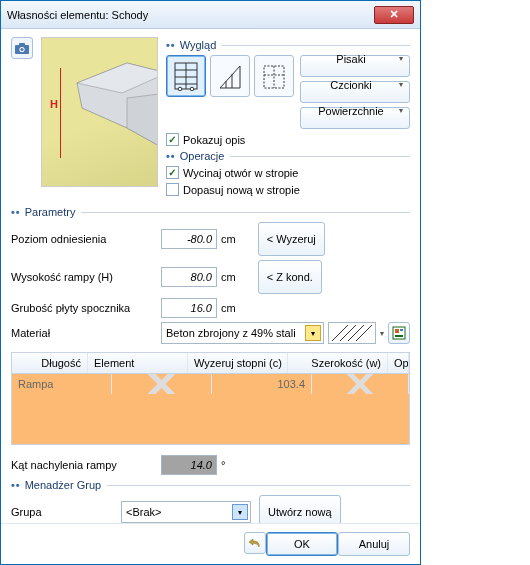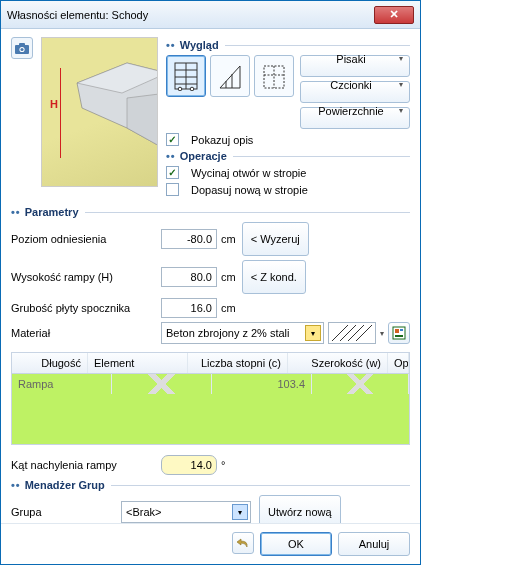--- a/index.html
+++ b/index.html
@@ -11,58 +11,58 @@
   .body { flex: 1; padding: 8px 10px; overflow: hidden; }
   .toprow { display: flex; gap: 8px; }
   .camera-btn { width: 22px; height: 22px; border: 1px solid #a8c0d8; border-radius: 3px; background: #f0f6fc; display: flex; align-items: center; justify-content: center; cursor: pointer; }
   .preview { width: 200px; height: 150px; border: 1px solid #ccc; background: linear-gradient(160deg,#e8e49a 0%,#e8e49a 55%,#d8d488 100%); position: relative; overflow: hidden; }
   .ramp-shape { position: absolute; top: 20px; left: 30px; width: 150px; height: 100px; }
   .h-label { position: absolute; left: 8px; top: 60px; color: #d02020; font-weight: bold; }
   .v-line { position: absolute; left: 18px; top: 30px; width: 0; height: 90px; border-left: 1px solid #d02020; }
   .rightcol { flex: 1; }
   .section-head { display: flex; align-items: center; margin: 2px 0 4px 0; }
   .dots { color: #3a6ea5; letter-spacing: 1px; font-weight: bold; margin-right: 4px; }
-  .section-title { font-weight: bold; color: #1a3a6a; }
+  .section-title { font-weight: normal; color: #1a3a6a; }
   .section-line { flex: 1; border-top: 1px solid #c8d4e4; margin-left: 6px; }
   .look-row { display: flex; align-items: flex-start; gap: 6px; }
   .mode-btns { display: flex; gap: 4px; }
   .mode { width: 40px; height: 42px; border: 1px solid #a8c0d8; border-radius: 3px; background: #f7fbff; display: flex; align-items: center; justify-content: center; cursor: pointer; }
   .mode.selected { border: 1px solid #3a80c8; background: #e0f0ff; box-shadow: 0 0 0 1px #7fb8e8 inset; }
   .mode svg { display: block; }
   .btncol { display: flex; flex-direction: column; gap: 4px; margin-left: auto; }
   .drop-btn { width: 110px; height: 22px; border: 1px solid #a8c0d8; border-radius: 3px; background: linear-gradient(#ffffff,#eaf2fa); display: flex; align-items: center; justify-content: center; cursor: pointer; position: relative; padding: 0 14px 15px 6px; }
   .drop-btn::after { content: "▾"; position: absolute; right: 6px; font-size: 8px; color: #555; }
-  .checkrow { display: flex; align-items: center; gap: 12px; margin: 4px 0; }
+  .checkrow { display: flex; align-items: center; gap: 4px; margin: 4px 0; }
   .chk { width: 13px; height: 13px; border: 1px solid #8ca8c4; background: #fff; display: flex; align-items: center; justify-content: center; font-size: 10px; color: #1a6a1a; cursor: pointer; }
   .chk.checked::before { content: "✓"; font-weight: bold; line-height: 1; }
   .params { margin-top: 6px; }
   .param-row { display: flex; align-items: center; margin: 4px 0; }
   .param-label { width: 150px; }
-  .num-input { width: 56px; height: 20px; border: 1px solid #a8b8c8; text-align: right; padding: 0 4px; background: #fff; }
-  .unit { margin: 0 6px 0 4px; }
+  .num-input { width: 56px; height: 20px; border: 1px solid #a8b8c8; text-align: right; padding: 0 4px; background: #fff; font-style: italic; }
+  .unit { margin: 0 22px 0 4px; }
   .small-btn { height: 22px; border: 1px solid #a8c0d8; border-radius: 3px; background: linear-gradient(#ffffff,#eaf2fa); padding: 16px 8px; cursor: pointer; display: flex; align-items: center; }
   .material-row { display: flex; align-items: center; gap: 4px; }
   .material-select { flex: 1; height: 22px; border: 1px solid #a8b8c8; background: #fff; display: flex; align-items: center; padding: 0 4px; position: relative; }
   .material-select .dd { position: absolute; right: 2px; width: 16px; height: 16px; background: #ffe88a; border: 1px solid #c8a830; display: flex; align-items: center; justify-content: center; font-size: 8px; cursor: pointer; }
   .hatch { width: 48px; height: 22px; border: 1px solid #a8b8c8; background: #fff; display: flex; align-items: center; justify-content: center; }
   .hatch svg { display: block; }
   .icon-btn { width: 22px; height: 22px; border: 1px solid #a8c0d8; border-radius: 3px; background: linear-gradient(#ffffff,#eaf2fa); cursor: pointer; display: flex; align-items: center; justify-content: center; }
   .table { border: 1px solid #c8d4e4; margin-top: 8px; }
   .thead { display: flex; background: linear-gradient(#fbfdff,#eaf0f8); border-bottom: 1px solid #c8d4e4; }
   .th, .td { padding: 4px 6px; border-right: 1px solid #e0e8f0; overflow: hidden; white-space: nowrap; }
   .c0 { width: 100px; }
   .c1 { width: 76px; text-align: right; }
   .c2 { width: 100px; text-align: right; }
   .c3 { width: 100px; text-align: right; }
   .c4 { flex: 1; }
-  .tbody { height: 70px; background: #bef264; }
+  .tbody { height: 70px; background: #fdba74; }
   .trow { display: flex; }
   .trow .td { color: #666; }
   .xbox { background: linear-gradient(45deg, transparent 47%, #ddd 47%, #ddd 53%, transparent 53%), linear-gradient(-45deg, transparent 47%, #ddd 47%, #ddd 53%, transparent 53%); }
-  .footer { display: flex; justify-content: flex-end; gap: 6px; padding: 8px 10px; border-top: 1px solid #e0e8f0; }
+  .footer { display: flex; justify-content: flex-end; padding: 8px 10px; border-top: 1px solid #e0e8f0; }
   .btn { height: 24px; min-width: 72px; border: 1px solid #a8c0d8; border-radius: 3px; background: linear-gradient(#ffffff,#eaf2fa); cursor: pointer; display: flex; align-items: center; justify-content: center; }
   .btn.primary { border: 1px solid #3a80c8; box-shadow: 0 0 0 1px #7fb8e8 inset; }
   .group-select { width: 130px; height: 22px; border: 1px solid #a8b8c8; background: #fff; display: flex; align-items: center; padding: 0 4px; position: relative; }
   .group-select .dd { position: absolute; right: 2px; width: 16px; height: 16px; background: #cde4ff; border: 1px solid #6a9ad0; display: flex; align-items: center; justify-content: center; font-size: 8px; cursor: pointer; }
 </style>
 </head>
 <body>
 
 <div class="window">
   <div class="titlebar">
@@ -180,21 +180,21 @@
     </div>
     <div class="param-row">
       <span class="param-label">Grubość płyty spocznika</span>
       <input class="num-input" value="16.0" style="">
       <span class="unit">cm</span>
     </div>
     <div class="param-row">
       <span class="param-label">Materiał</span>
       <div class="material-row" style="flex:1">
         <div class="material-select">
-          <span>Beton zbrojony z 2% stali</span>
+          <span>Beton zbrojony z 49% stali</span>
           <div class="dd">▾</div>
         </div>
         <div class="hatch">
           <svg width="40" height="16" viewBox="0 0 40 16">
               <line x1="0" y1="16" x2="16" y2="0" stroke="#333"></line>
               <line x1="8" y1="16" x2="24" y2="0" stroke="#333"></line>
               <line x1="16" y1="16" x2="32" y2="0" stroke="#333"></line>
               <line x1="24" y1="16" x2="40" y2="0" stroke="#333"></line>
             </svg>
         </div>
@@ -207,37 +207,37 @@
               <rect x="3" y="9" width="8" height="2" fill="#1a6a1a"></rect>
             </svg>
         </div>
       </div>
     </div>
 
     <div class="table">
       <div class="thead">
         <div class="th c1">Długość</div>
         <div class="th c0">Element</div>
-        <div class="th c2">Liczba stopni (c)</div>
+        <div class="th c2">Wyzeruj stopni (c)</div>
         <div class="th c3">Szerokość (w)</div>
         <div class="th c4">Opis</div>
       </div>
       <div class="tbody">
         <div class="trow">
           <div class="td c0">Rampa</div>
           <div class="td c2 xbox"></div>
           <div class="td c3">103.4</div>
           <div class="td c4 xbox"></div>
         </div>
       </div>
     </div>
 
     <div class="param-row" style="margin-top:10px">
       <span class="param-label">Kąt nachylenia rampy</span>
-      <input class="num-input" readonly="" style="background: #fef9c3; border-radius: 7px;" value="14.0">
+      <input class="num-input" readonly="" style="background: #a3a3a3;" value="14.0">
       <span class="unit">°</span>
     </div>
 
     <div class="section-head">
       <span class="dots">••</span>
       <span class="section-title">Menadżer Grup</span>
       <div class="section-line"></div>
     </div>
     <div class="param-row">
       <span style="width:110px">Grupa</span>

